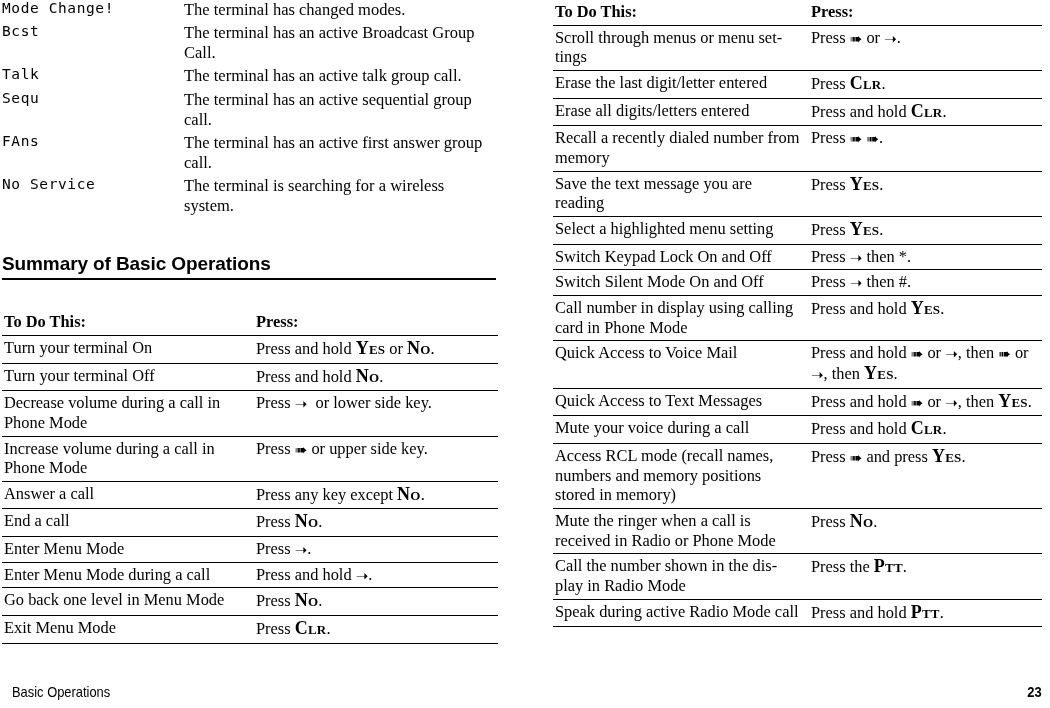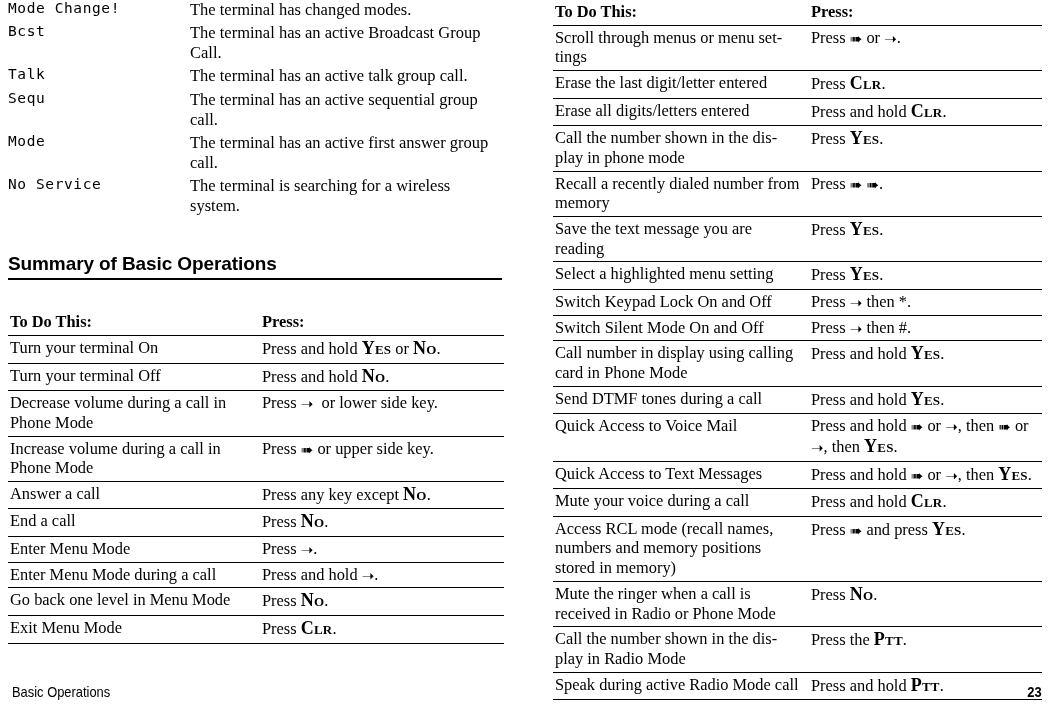--- a/index.html
+++ b/index.html
@@ -19,21 +19,21 @@
   .page {
     position: absolute;
     left: 0; top: 0;
     width: 1050px;
     height: 708px;
   }
 
   
   .col-left {
     position: absolute;
-    left: 8px;
+    left: 2px;
     top: 0px;
     width: 496px;
   }
   .col-right {
     position: absolute;
     left: 553px;
     top: 0px;
     width: 489px;
   }
 
@@ -170,21 +170,21 @@
           </tr>
           <tr>
             <td class="ind-name">Talk</td>
             <td class="ind-desc">The terminal has an active talk group call.</td>
           </tr>
           <tr>
             <td class="ind-name">Sequ</td>
             <td class="ind-desc">The terminal has an active sequential group call.</td>
           </tr>
           <tr>
-            <td class="ind-name">Mode</td>
+            <td class="ind-name">FAns</td>
             <td class="ind-desc">The terminal has an active first answer group call.</td>
           </tr>
           <tr>
             <td class="ind-name">No Service</td>
             <td class="ind-desc">The terminal is searching for a wireless system.</td>
           </tr>
         </tbody>
     </table>
 
     <div class="spacer-32"></div>
@@ -261,24 +261,20 @@
           </tr>
           <tr>
             <td class="c-do">Erase the last digit/letter entered</td>
             <td class="c-press">Press <span class="kc">Clr</span>.</td>
           </tr>
           <tr>
             <td class="c-do">Erase all digits/letters entered</td>
             <td class="c-press">Press and hold <span class="kc">Clr</span>.</td>
           </tr>
           <tr>
-            <td class="c-do">Call the number shown in the dis-play in phone mode</td>
-            <td class="c-press">Press <span class="kc">Yes</span>.</td>
-          </tr>
-          <tr>
             <td class="c-do">Recall a recently dialed number from memory</td>
             <td class="c-press">Press <span class="arw">➠</span> <span class="arw">➠</span>.</td>
           </tr>
           <tr>
             <td class="c-do">Save the text message you are reading</td>
             <td class="c-press">Press <span class="kc">Yes</span>.</td>
           </tr>
           <tr>
             <td class="c-do">Select a highlighted menu setting</td>
             <td class="c-press">Press <span class="kc">Yes</span>.</td>
@@ -286,24 +282,20 @@
           <tr>
             <td class="c-do">Switch Keypad Lock On and Off</td>
             <td class="c-press">Press <span class="arw">➝</span> then *.</td>
           </tr>
           <tr>
             <td class="c-do">Switch Silent Mode On and Off</td>
             <td class="c-press">Press <span class="arw">➝</span> then #.</td>
           </tr>
           <tr>
             <td class="c-do">Call number in display using calling card in Phone Mode</td>
-            <td class="c-press">Press and hold <span class="kc">Yes</span>.</td>
-          </tr>
-          <tr>
-            <td class="c-do">Send DTMF tones during a call</td>
             <td class="c-press">Press and hold <span class="kc">Yes</span>.</td>
           </tr>
           <tr>
             <td class="c-do">Quick Access to Voice Mail</td>
             <td class="c-press">Press and hold <span class="arw">➠</span> or <span class="arw">➝</span>, then <span class="arw">➠</span> or <span class="arw">➝</span>, then <span class="kc">Yes</span>.</td>
           </tr>
           <tr>
             <td class="c-do">Quick Access to Text Messages</td>
             <td class="c-press">Press and hold <span class="arw">➠</span> or <span class="arw">➝</span>, then <span class="kc">Yes</span>.</td>
           </tr>

